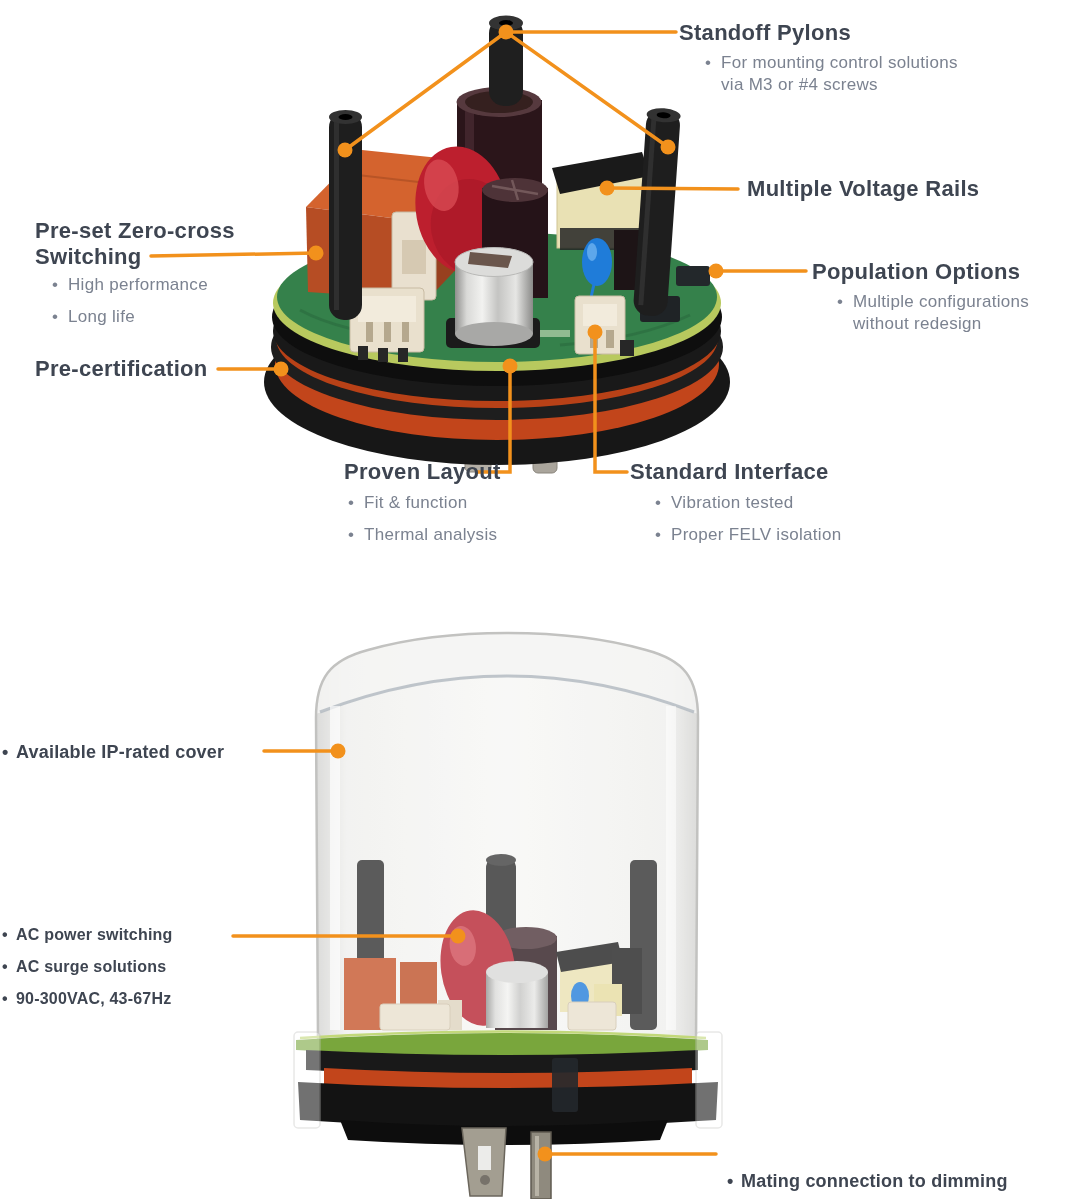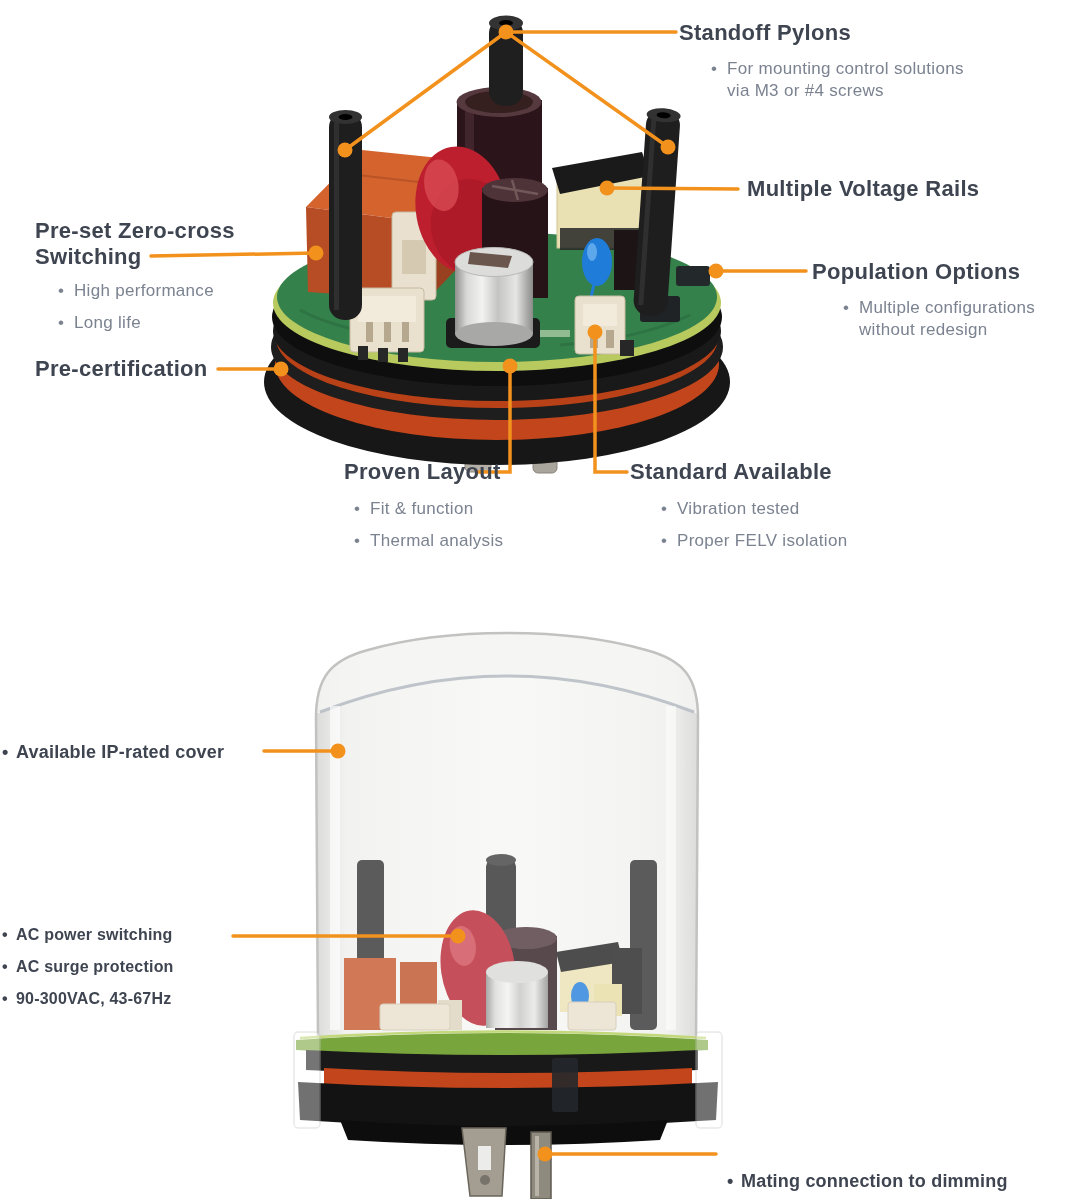--- a/index.html
+++ b/index.html
@@ -2,21 +2,21 @@
 <html style="--orange: #f2911c; --heading: #3e4551; --body: #7b8290;"><head>
 <meta charset="utf-8">
 <style>
   html,body{margin:0;padding:0;background:#ffffff;}
   #page{position:relative;width:1080px;height:1199px;background:#fff;overflow:hidden;
         font-family:"Liberation Sans", sans-serif;}
   #art{position:absolute;left:0;top:0;}
   .lbl{position:absolute;}
   .callout-title{font-weight:bold;font-size:22px;color:var(--heading);
                  letter-spacing:.3px;line-height:26px;white-space:pre-line;}
-  .blt-list{margin:6px;padding:0;list-style:none;}
+  .blt-list{margin:0;padding:0;list-style:none;}
   .blt-item{position:relative;padding-left:18px;font-size:17px;color:var(--body);
             letter-spacing:.3px;line-height:22px;margin-bottom:10px;white-space:pre-line;}
   .blt-item::before{content:"\2022";position:absolute;left:2px;color:var(--body);}
   .callout-bold{font-weight:bold;font-size:18px;color:var(--heading);
                 letter-spacing:.2px;line-height:28px;white-space:pre-line;
                 position:relative;padding-left:14px;}
   .callout-bold::before{content:"\2022";position:absolute;left:0;color:var(--heading);}
   .ac-item{font-weight:bold;font-size:16px;color:var(--heading);letter-spacing:.2px;
            line-height:32px;position:relative;padding-left:14px;}
   .ac-item::before{content:"\2022";position:absolute;left:0;color:var(--heading);}
@@ -284,30 +284,30 @@
   </ul>
 
   <div class="lbl callout-title" style="left:35px;top:356px;">Pre-certification</div>
 
   <div class="lbl callout-title" style="left:324px;top:459px;margin-left:20px;">Proven Layout</div>
   <ul class="lbl blt-list" style="left:346px;top:492px;width:220px;">
     <li class="blt-item">Fit &amp; function</li>
     <li class="blt-item">Thermal analysis</li>
   </ul>
 
-  <div class="lbl callout-title" style="left:630px;top:459px;">Standard Available</div>
+  <div class="lbl callout-title" style="left:630px;top:459px;">Standard Interface</div>
   <ul class="lbl blt-list" style="left:653px;top:492px;width:260px;">
     <li class="blt-item">Vibration tested</li>
     <li class="blt-item">Proper FELV isolation</li>
   </ul>
 
   <div class="lbl callout-bold" style="left:2px;top:738px;">Available IP-rated cover</div>
 
   <div class="lbl" style="left:2px;top:919px;">
     <div class="ac-item">AC power switching</div>
-    <div class="ac-item">AC surge protection</div>
+    <div class="ac-item">AC surge solutions</div>
     <div class="ac-item">90-300VAC, 43-67Hz</div>
   </div>
 
   <div class="lbl callout-bold" style="left:727px;top:1139px;width:345px;">Mating connection to dimming
 receptacle (NEMA/ANSI)</div>
 
 </div>
 
 </body></html>

